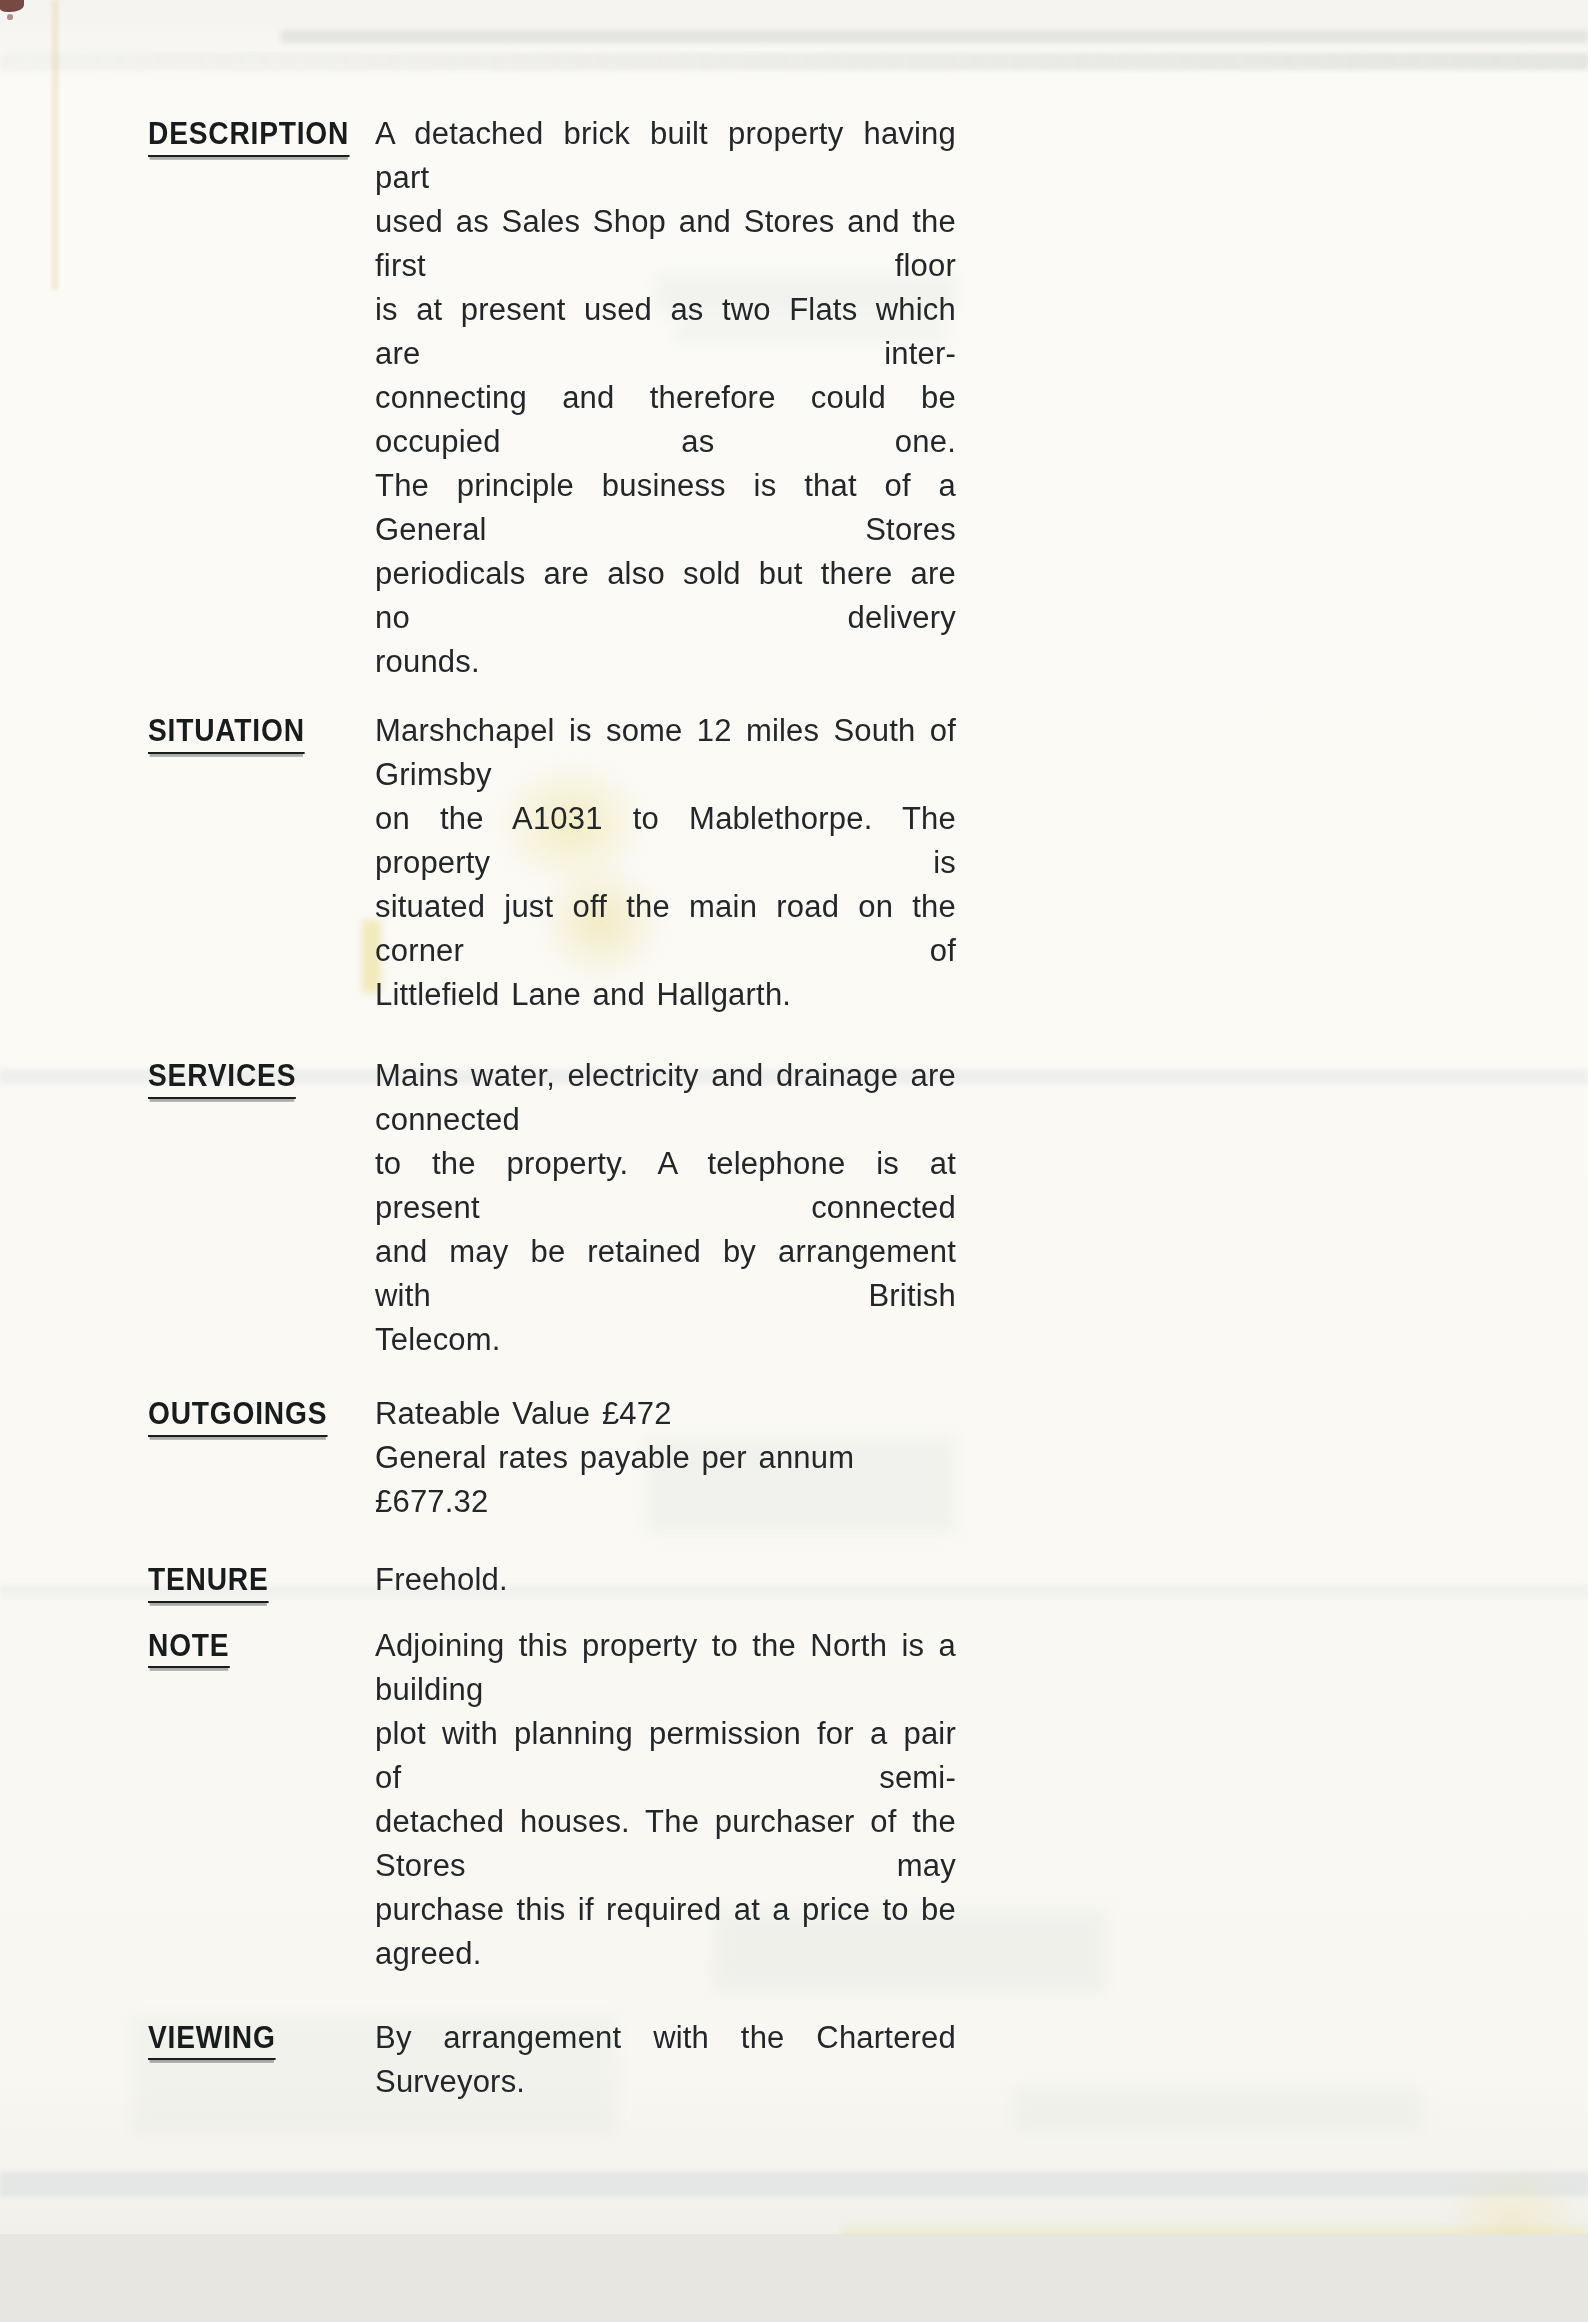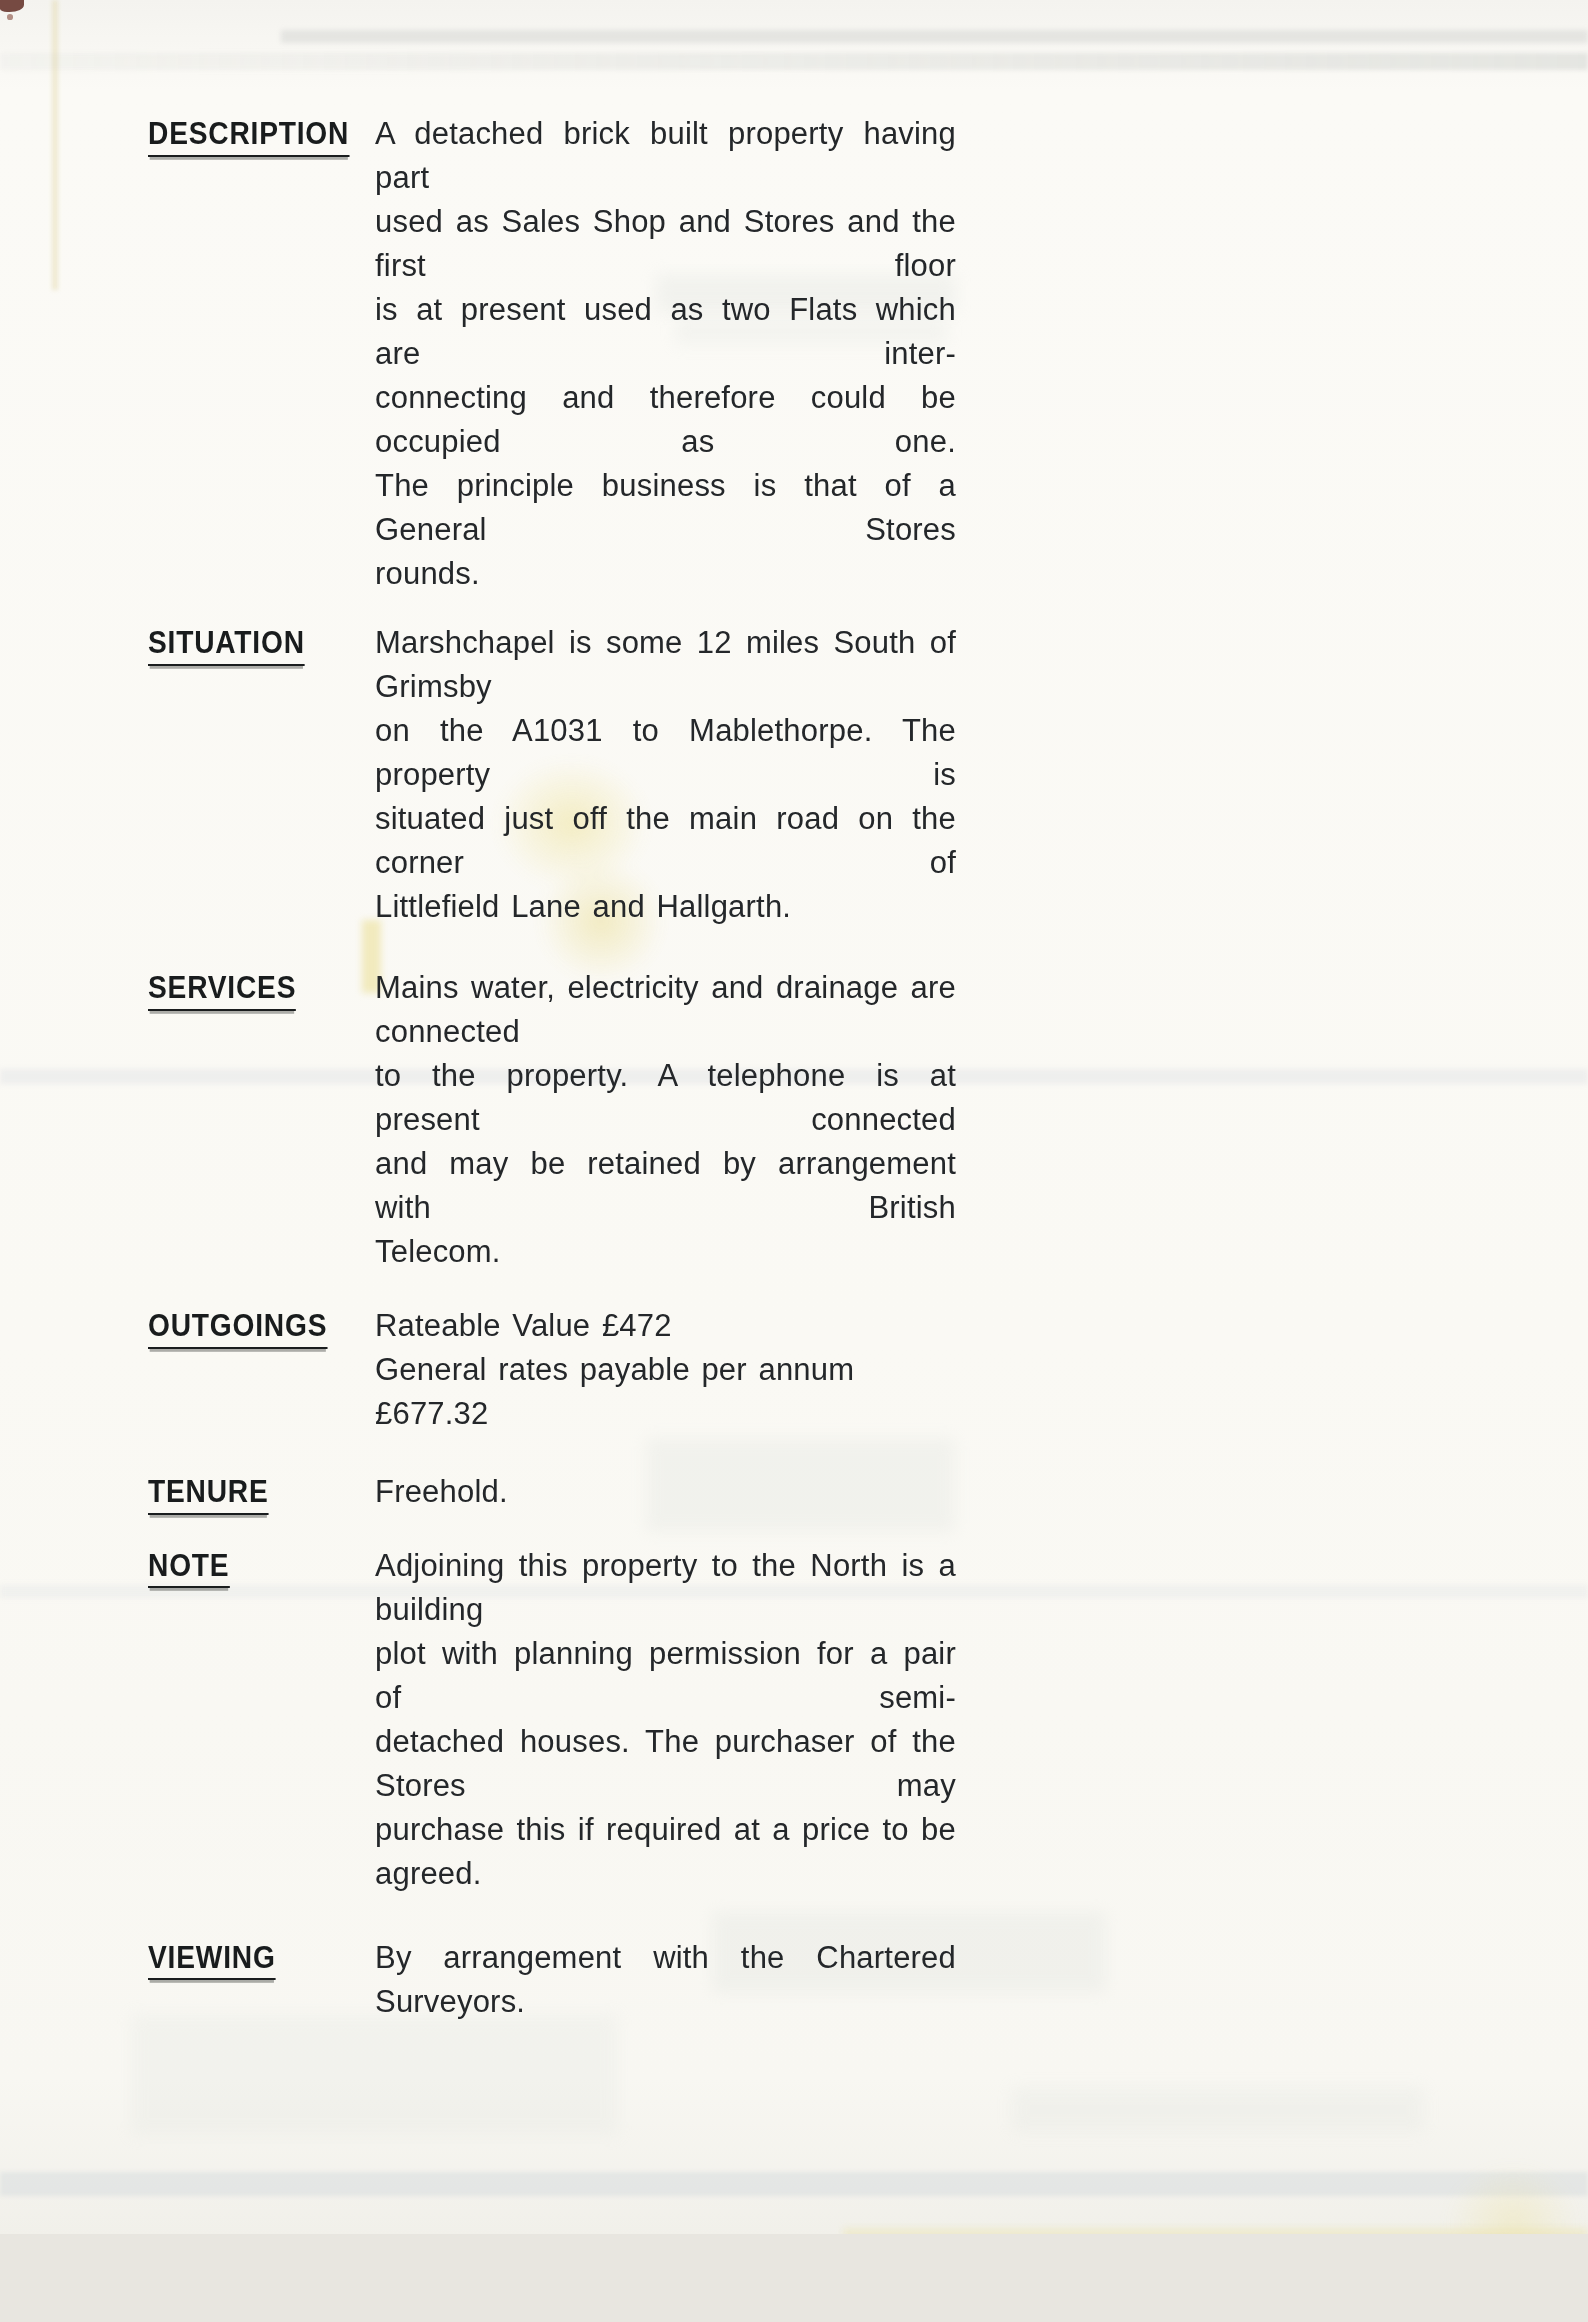--- a/index.html
+++ b/index.html
@@ -49,21 +49,21 @@
     padding-bottom:3.7px;line-height:36px;transform:scaleX(.88);transform-origin:0 50%;
   }
   .sec .body{width:581px;position:relative;}
   .line{word-spacing:2.8px;}
   .line.just{text-align:justify;text-align-last:justify;}
   .sec-description{margin-top:0;}
   .sec-situation{margin-top:25px;}
   .sec-services{margin-top:37px;}
   .sec-outgoings{margin-top:30px;}
   .sec-tenure{margin-top:34px;}
-  .sec-note{margin-top:29px;}
+  .sec-note{margin-top:21px;}
   .sec-viewing{margin-top:40px;}
 </style>
 </head>
 <body>
 
 <div id="page">
 
   <div class="art band band-a"></div>
   <div class="art band band-b"></div>
   <div class="art band band-c"></div>
@@ -88,20 +88,21 @@
   <div id="doc">
       <div class="sec sec-description">
       <div class="label"><span>DESCRIPTION</span></div>
       <div class="body">
 
       <div class="line just">A detached brick built property having part</div>
           <div class="line just">used as Sales Shop and Stores and the first floor</div>
           <div class="line just">is at present used as two Flats which are inter-</div>
           <div class="line just">connecting and therefore could be occupied as one.</div>
           <div class="line just">The principle business is that of a General Stores</div>
+          <div class="line just">periodicals are also sold but there are no delivery</div>
           <div class="line">rounds.</div>
         </div>
     </div>
       <div class="sec sec-situation">
       <div class="label"><span>SITUATION</span></div>
       <div class="body">
 
       <div class="line just">Marshchapel is some 12 miles South of Grimsby</div>
           <div class="line just">on the A1031 to Mablethorpe. The property is</div>
           <div class="line just">situated just off the main road on the corner of</div>

